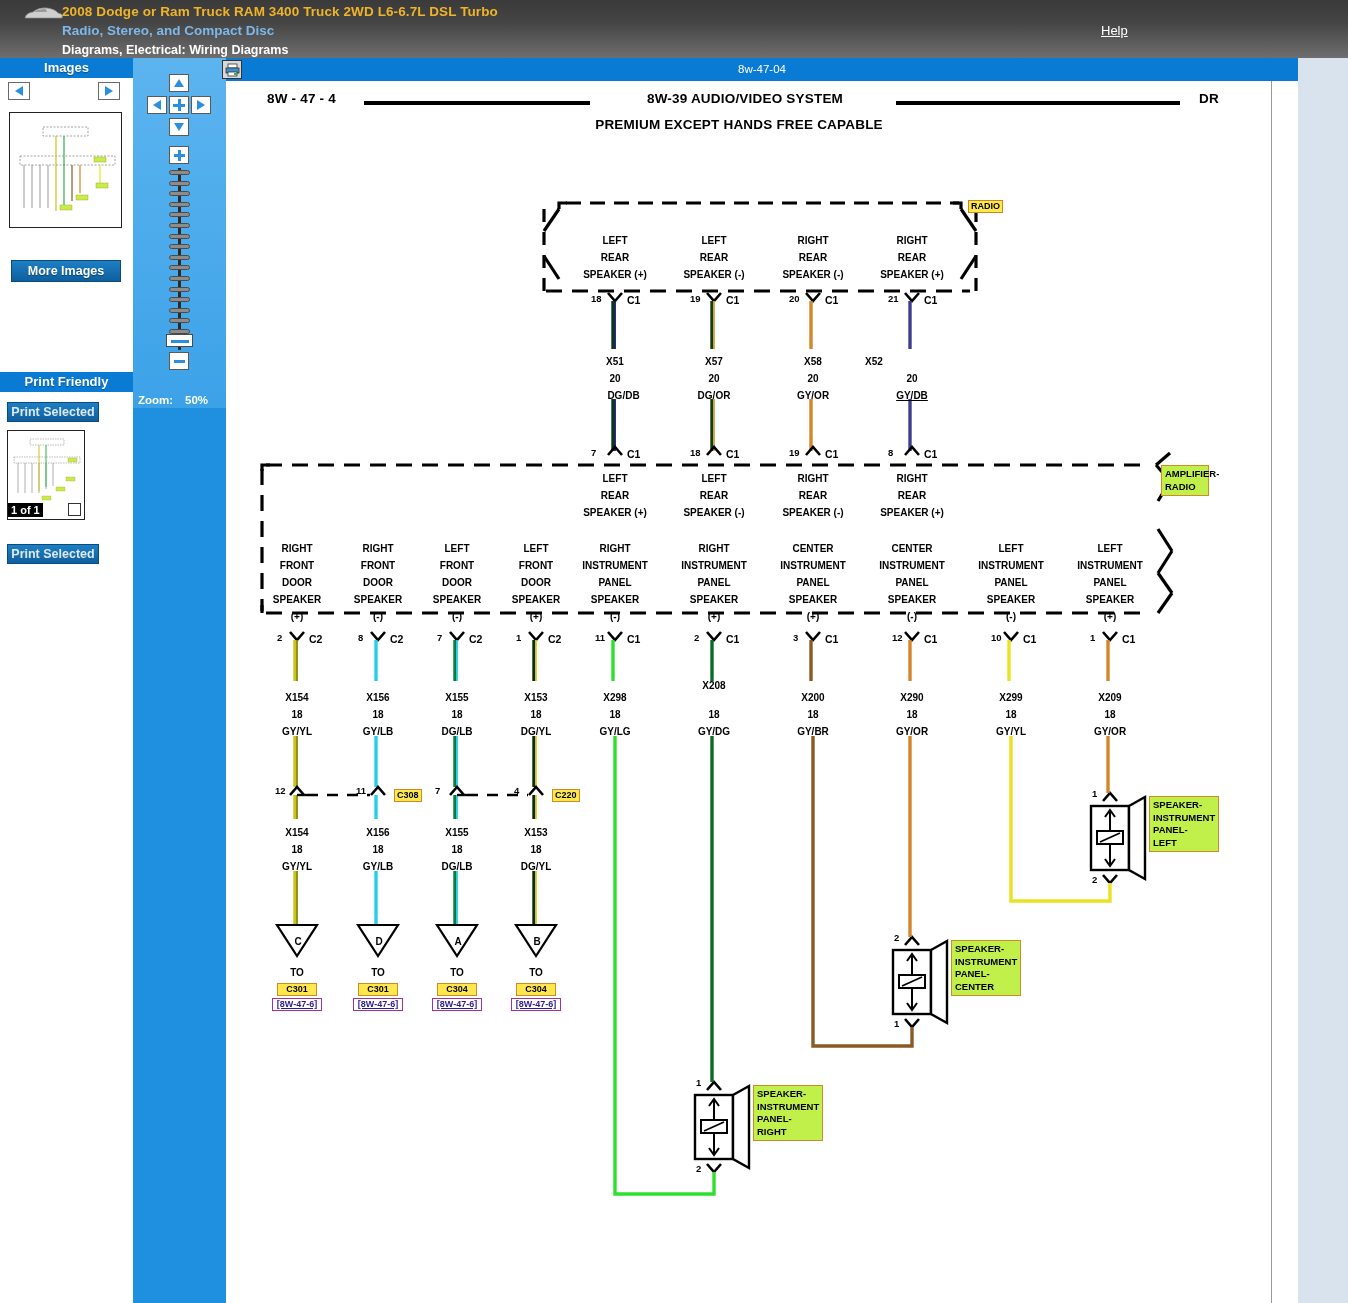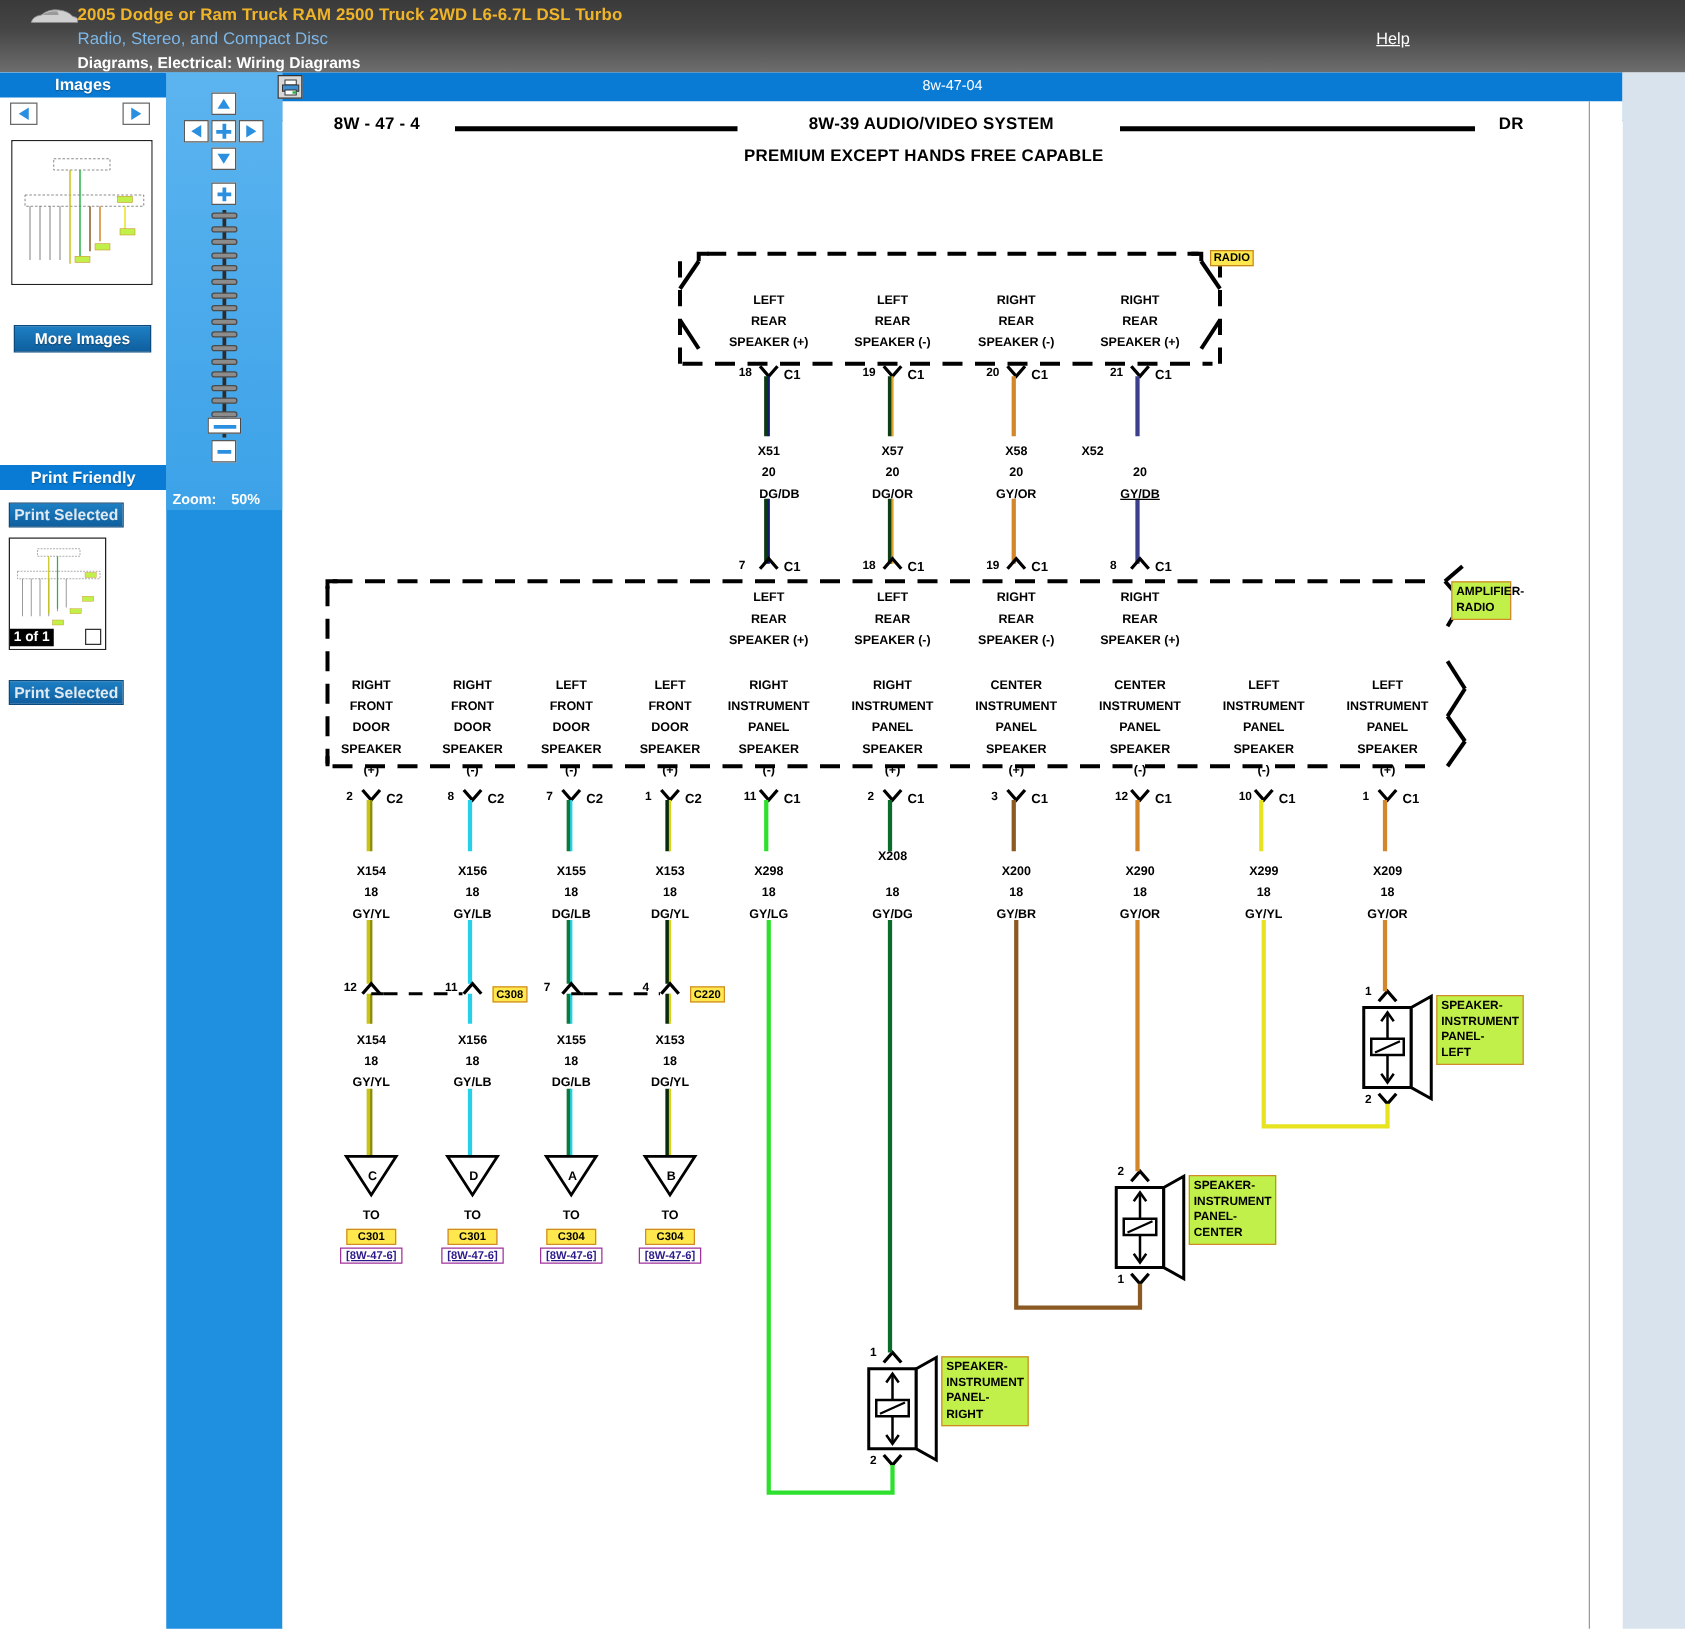--- a/index.html
+++ b/index.html
@@ -18,21 +18,21 @@
     background:linear-gradient(to bottom,#3a3a3a 0%,#454545 40%,#6e6e6e 100%);
   }
   #car-icon { position:absolute; left:22px; top:5px; width:42px; height:18px; }
   #veh-title {
     position:absolute; left:62px; top:4px;
     color:#f0b429; font-size:13.5px; font-weight:bold; letter-spacing:.1px;
     white-space:nowrap;
   }
   #section-title {
     position:absolute; left:62px; top:23px;
-    color:#7db8e8; font-size:13.5px; font-weight:normal; white-space:nowrap;
+    color:#7db8e8; font-size:13.5px; font-weight:bold; white-space:nowrap;
   }
   #breadcrumb {
     position:absolute; left:62px; top:43px;
     color:#ffffff; font-size:12.5px; font-weight:bold; white-space:nowrap;
   }
   #help-link {
     position:absolute; left:1101px; top:23px;
     color:#ffffff; font-size:13px; text-decoration:underline; cursor:pointer;
   }
 
@@ -207,21 +207,21 @@
   svg { display:block; overflow:visible; }
 </style>
 </head>
 <body>
 
 <div id="topbar">
   <svg id="car-icon" viewBox="0 0 42 18">
     <path d="M3 13 Q4 8 11 7 Q17 2 25 3 Q33 4 36 8 L39 9 Q41 10 40 13 Z" fill="#cfcfcf" stroke="#8a8a8a" stroke-width="0.7"></path>
     <path d="M12 7 Q17 3.5 24 4.2 L25 7 Z" fill="#9a9a9a"></path>
   </svg>
-  <div id="veh-title">2005 Dodge or Ram Truck RAM 2500 Truck 2WD L6-6.7L DSL Turbo</div>
+  <div id="veh-title">2008 Dodge or Ram Truck RAM 3400 Truck 2WD L6-6.7L DSL Turbo</div>
   <div id="section-title">Radio, Stereo, and Compact Disc</div>
   <div id="breadcrumb">Diagrams, Electrical: Wiring Diagrams</div>
   <div id="help-link">Help</div>
 </div>
 
 <div id="sidebar">
   <div id="images-head" class="side-head">Images</div>
 
   <div id="nav-arrows">
     <div class="arrow-btn left">

